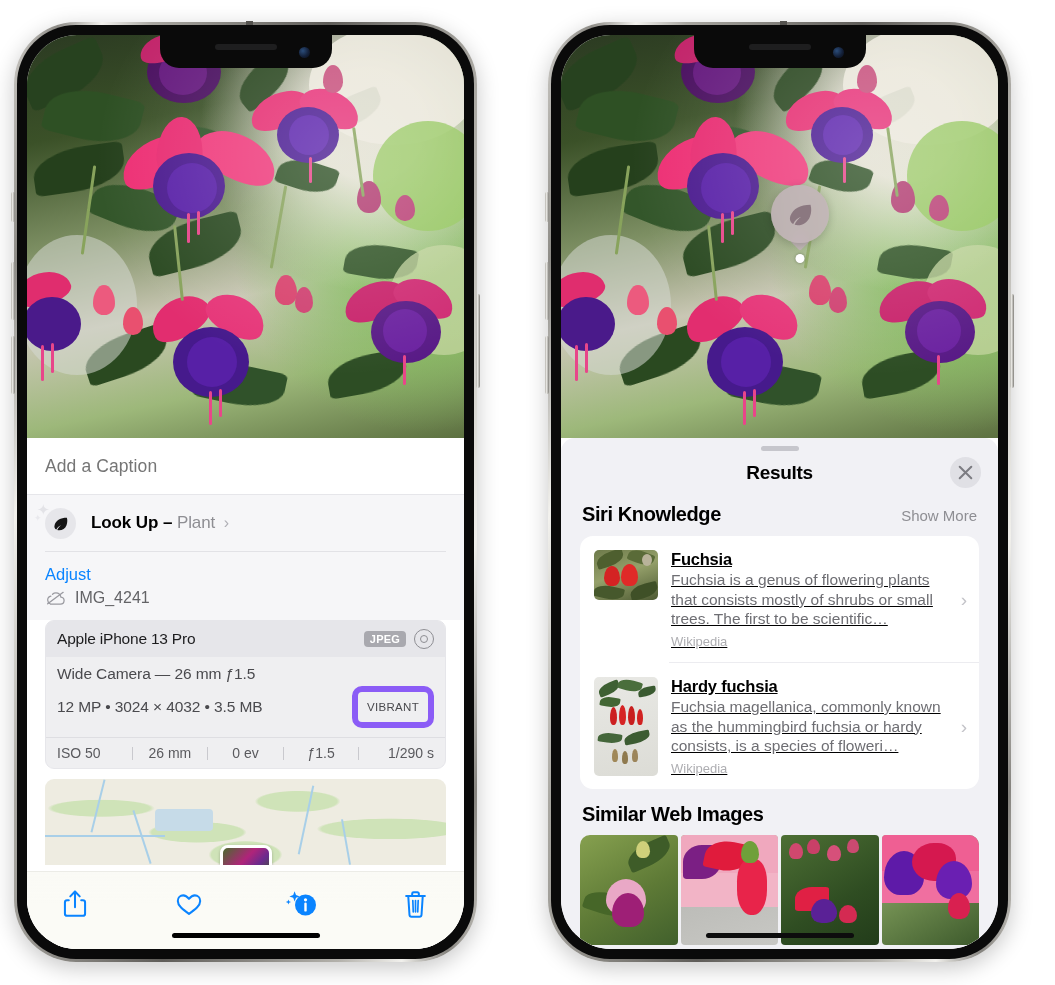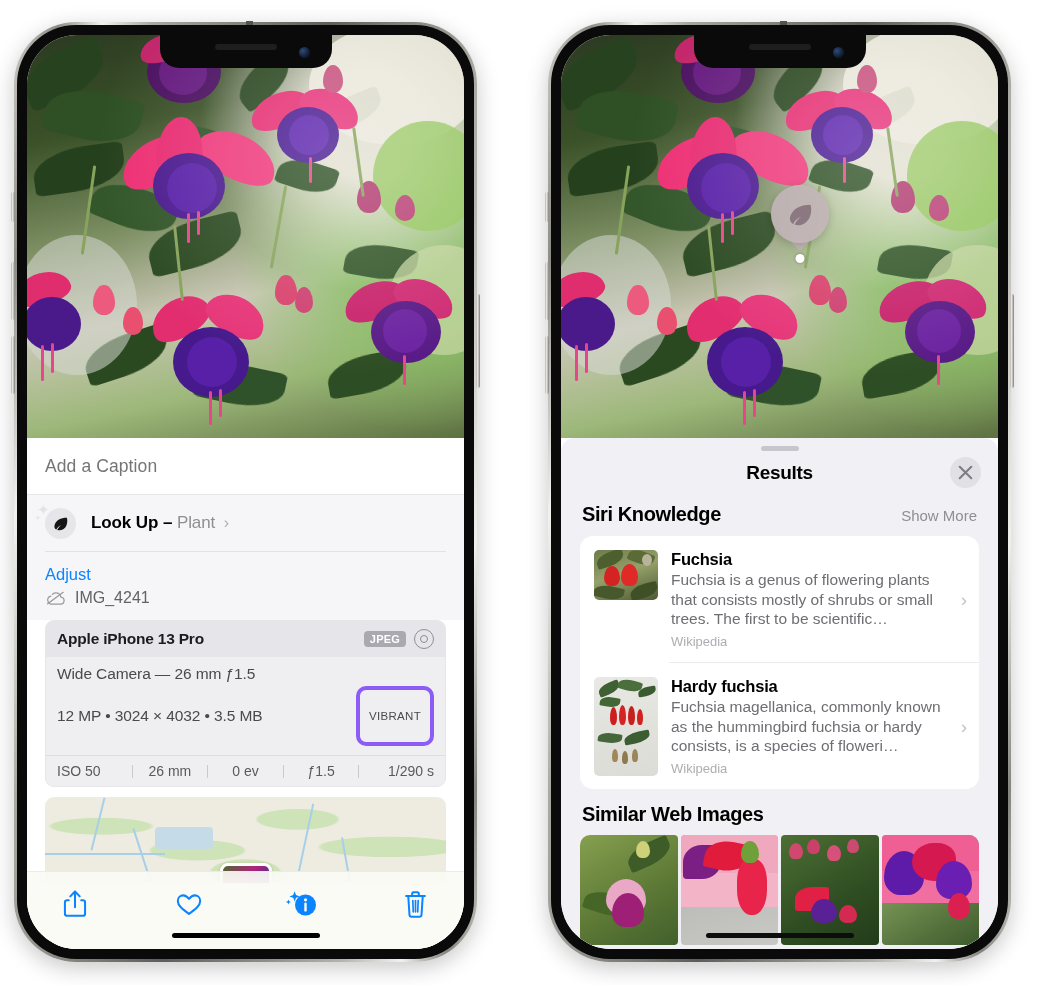--- a/index.html
+++ b/index.html
@@ -137,38 +137,38 @@
   .cloud-slash { width: 22px; height: 15px; }
 
   .camera-card {
     margin: 0 18px 10px; background: #efeff1; border-radius: 9px; overflow: hidden;
     border: 1px solid #e6e6ea;
   }
   .cam-head {
     display: flex; align-items: center; justify-content: space-between;
     padding: 8px 11px; background: #e6e6ea;
   }
-  .cam-model { font-size: 15.5px; font-weight: 700; color: #1c1c1e; letter-spacing: -.2px; }
+  .cam-model { font-size: 15.5px; font-weight: 400; color: #1c1c1e; letter-spacing: -.2px; }
   .cam-head-right { display:flex; align-items:center; gap:8px; }
   .jpeg-chip {
     background: #a9a9af; color:#fff; font-size: 11px; font-weight: 700;
     padding: 2px 6px; border-radius: 4px; letter-spacing: .2px;
   }
   .raw-dot {
     width: 20px; height: 20px; border-radius: 50%;
     border: 1.6px solid #8e8e93; display:flex; align-items:center; justify-content:center;
   }
   .raw-dot i { width: 8px; height: 8px; border-radius:50%; border:1.6px solid #8e8e93; display:block; }
   .cam-body { padding: 8px 11px 9px; }
   .cam-line1 { font-size: 15.5px; color: #4a4a4e; letter-spacing: -.1px; }
   .cam-line2row { display:flex; align-items:center; justify-content: space-between; margin-top: 3px; }
   .cam-line2 { font-size: 15.5px; color: #4a4a4e; letter-spacing: -.1px; }
   .vibrant-chip {
-    border: 4px solid #8b5cf6; color:#4a4a4e; font-size: 11.5px;
-    padding: 20px 9px; border-radius: 10px; letter-spacing: .3px;
+    border: 6px solid #8b5cf6; color:#4a4a4e; font-size: 11.5px;
+    padding: 9px 9px; border-radius: 10px; letter-spacing: .3px;
   }
   .cam-exif {
     display:flex; align-items:center; border-top: 1px solid #dedee2;
     padding: 7px 11px; font-size: 14px; color: #5a5a5e;
   }
   .cam-exif .cell { flex: 1; text-align: center; }
   .cam-exif .cell:first-child { text-align: left; }
   .cam-exif .cell:last-child { text-align: right; }
   .cam-exif .bar { width:1px; height:13px; background:#c9c9ce; }
 
@@ -251,21 +251,21 @@
 
   .card-group {
     margin: 0 19px; background:#fff; border-radius: 13px; overflow:hidden;
   }
   .k-row { display:flex; align-items:flex-start; padding: 14px 12px 13px 14px; gap: 13px; }
   .k-thumb { border-radius: 5px; overflow:hidden; flex: none; position: relative; }
   .k-thumb.wide { width: 64px; height: 50px; background: linear-gradient(160deg,#6d7a4a,#95a06a 45%,#4d5a33); }
   .k-thumb.tall { width: 64px; height: 99px; background: linear-gradient(170deg,#e8e8e4,#dcdcd6); }
   .th-f { position:absolute; border-radius: 50% 50% 40% 40% / 60% 60% 40% 40%; }
   .th-l { position:absolute; border-radius: 60% 10% 60% 10%; }
-  .k-text { flex:1; min-width:0; }
+  .k-text { flex:1; min-width:0;text-decoration:underline; }
   .k-title { font-size: 16.5px; font-weight: 700; color:#000; letter-spacing:-.2px; }
   .k-desc { font-size: 15.5px; color:#6e6e73; line-height: 1.27; margin-top: 1px; }
   .k-src { font-size: 13px; color:#aeaeb2; margin-top: 5px; }
   .k-chev { color:#c3c3c8; font-size: 19px; align-self:center; padding-left: 2px; }
   .k-sep { height:1px; background:#ececf0; margin-left: 89px; }
 
   .sim-head { padding: 14px 21px 9px; }
   .sim-strip { display:flex; gap: 3px; padding: 0 19px; }
   .sim-tile { flex:1; height: 110px; border-radius: 4px; overflow:hidden; position:relative; }
   .sim-tile:first-child { border-top-left-radius:10px; }

